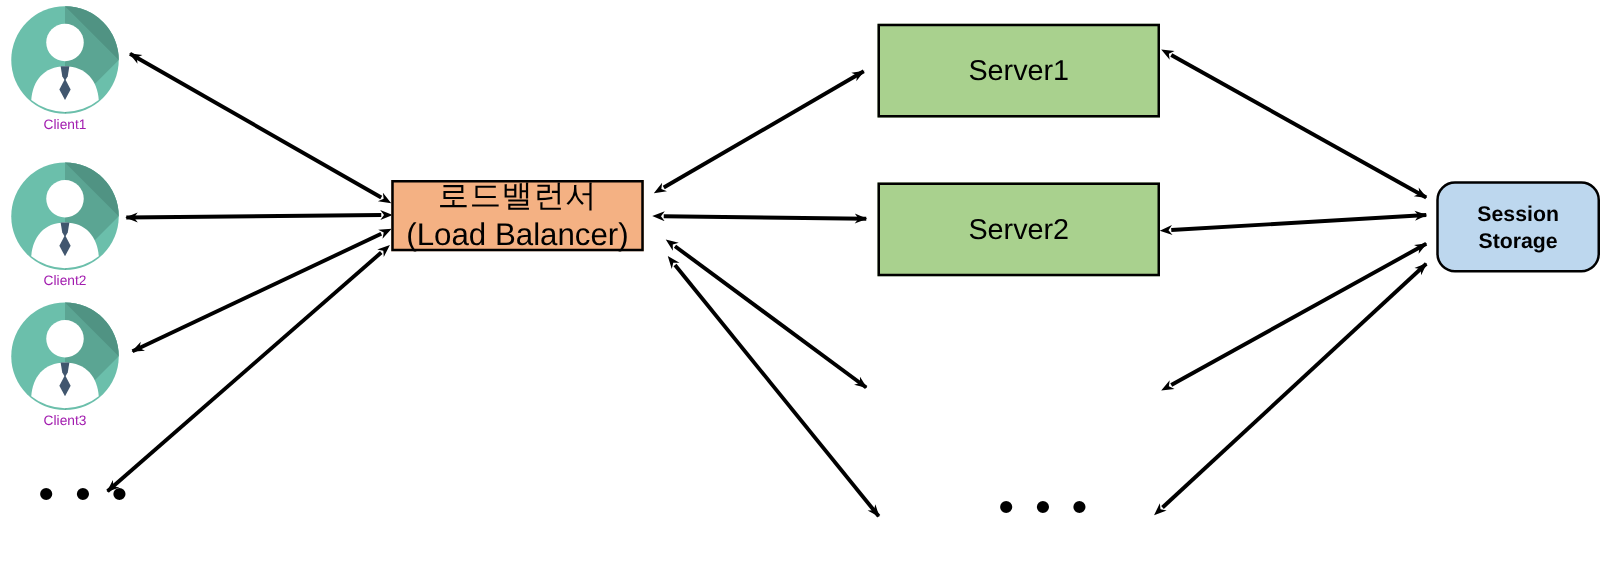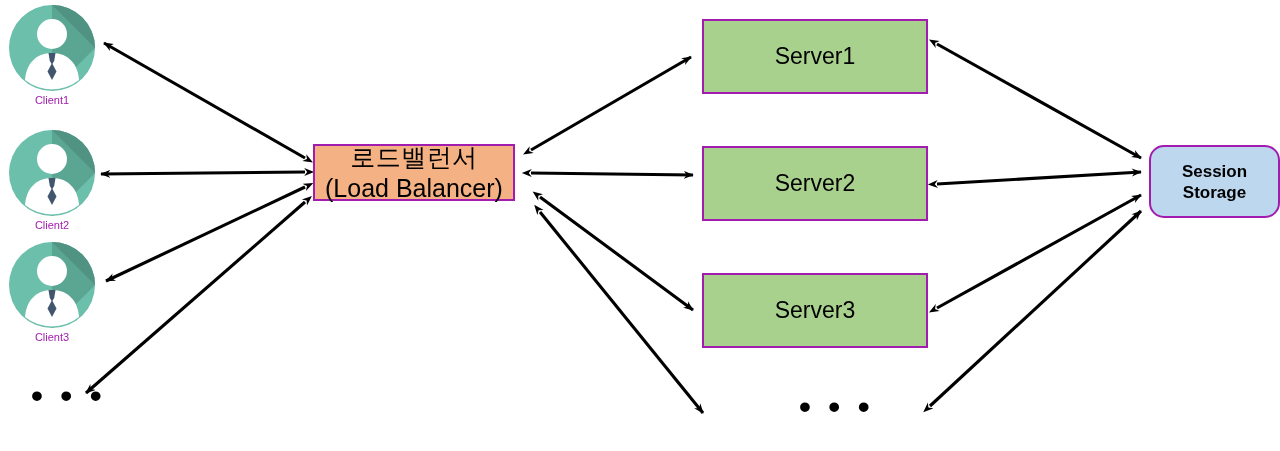--- a/index.html
+++ b/index.html
@@ -54,21 +54,21 @@
     letter-spacing: 4px;
     color: #000000;
     line-height: 1;
     font-family: "Liberation Sans", sans-serif;
   }
 
   
   .box {
     position: absolute;
     box-sizing: border-box;
-    border: 2px solid #a21caf;
+    border: 2px solid #000000;
     display: flex;
     align-items: center;
     justify-content: center;
     text-align: center;
   }
   .box-lb {
     background: #F4B183;
     font-size: 25px;
     color: #000000;
     line-height: 31px;
@@ -177,23 +177,20 @@
   </div>
 
   <div class="box box-server" style="left:702px; top:19px; width:226px; height:75px;">
     <span>Server1</span>
   </div>
 
   <div class="box box-server" style="left:702px; top:146px; width:226px; height:75px;">
     <span>Server2</span>
   </div>
 
-  <div class="box box-server" style="left:702px; top:273px; width:226px; height:75px;">
-    <span>Server3</span>
-  </div>
 
   <div class="ellipsis" style="left:799px; top:389px;">• • •</div>
 
   <div class="box box-storage" style="left:1149px; top:145px; width:131px; height:73px;border-radius:15px;">
     <div>
       <div>Session</div>
       <div>Storage</div>
     </div>
   </div>
 

